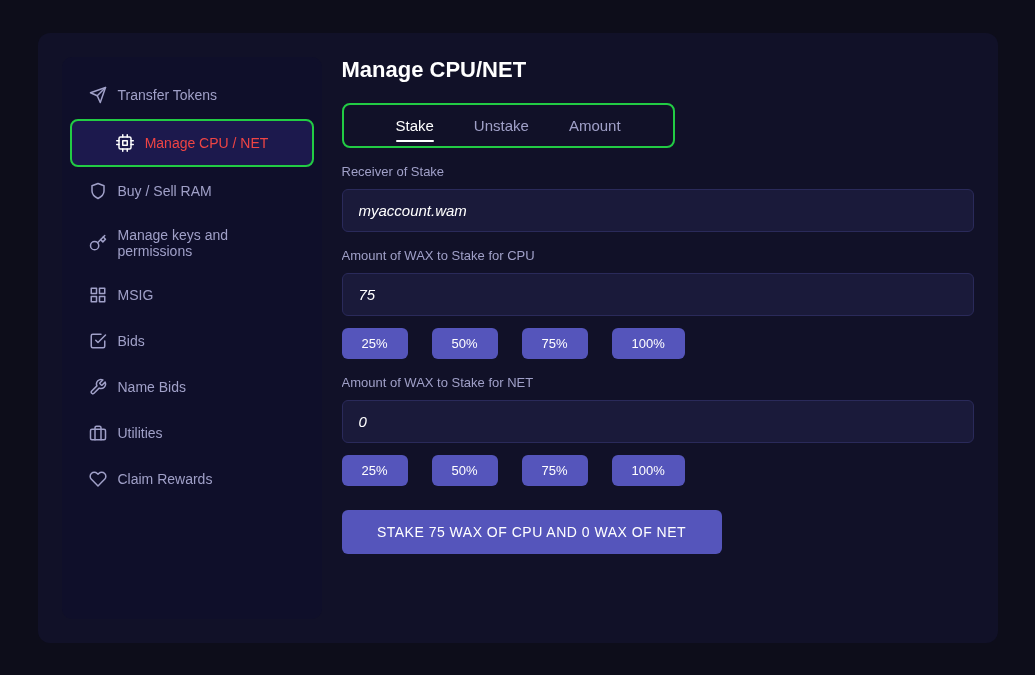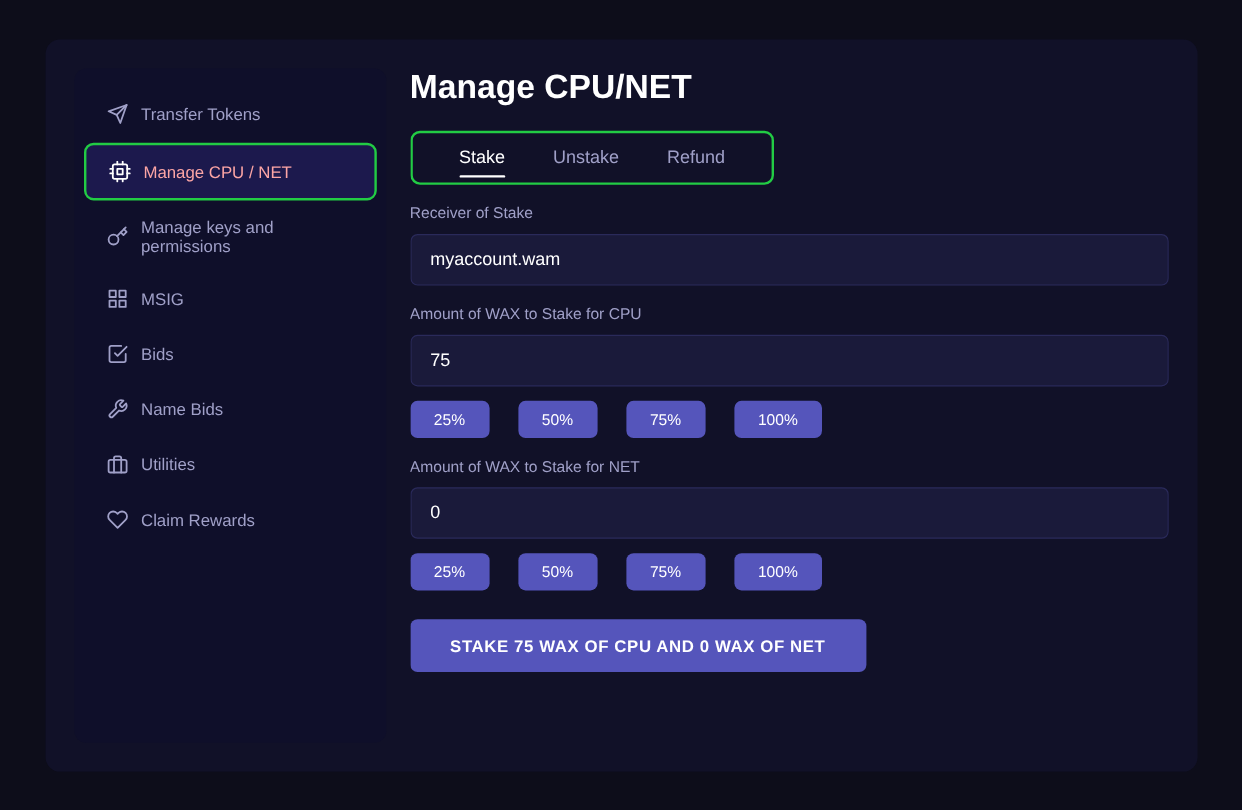--- a/index.html
+++ b/index.html
@@ -40,23 +40,24 @@
       padding: 12px 18px;
       color: #a0a0c8;
       font-size: 14px;
       cursor: pointer;
       border-radius: 8px;
       margin: 0 8px;
       transition: background 0.15s;
     }
     .sidebar-item.active {
       background: rgba(60,50,160,0.3);
-      color: #fca5a5;
+      color: #ef4444;
       border: 2px solid #22cc44;
       border-radius: 8px;
+      justify-content: center;
     }
     .sidebar-item .icon {
       width: 20px;
       height: 20px;
       display: flex;
       align-items: center;
       justify-content: center;
       flex-shrink: 0;
     }
     .sidebar-item span.label {
@@ -65,31 +66,31 @@
     
     .main-content {
       flex: 1;
       display: flex;
       flex-direction: column;
       gap: 16px;
       overflow-y: auto;
     }
     .page-title {
       color: #ffffff;
-      font-size: 28px;
+      font-size: 22px;
       font-weight: 700;
       margin-bottom: 4px;
     }
     .tabs-container {
       display: flex;
       gap: 0;
       border: 2px solid #22cc44;
       border-radius: 8px;
       width: fit-content;
-      padding: 6px 19px;
+      padding: 6px 32px;
       background: transparent;
     }
     .tab {
       color: #a0a0c8;
       font-size: 15px;
       padding: 6px 20px;
       cursor: pointer;
       border-radius: 4px;
       font-weight: 500;
       position: relative;
@@ -119,20 +120,21 @@
     }
     .form-input {
       background: #1a1a3a;
       border: 1px solid #2a2a5a;
       border-radius: 6px;
       padding: 12px 16px;
       color: #ffffff;
       font-size: 15px;
       width: 100%;
       outline: none;
+      font-style: italic;
     }
     .percent-buttons {
       display: flex;
       gap: 24px;
       margin-top: 6px;
     }
     .pct-btn {
       background: #5555bb;
       color: #ffffff;
       border: none;
@@ -142,21 +144,21 @@
       cursor: pointer;
       font-weight: 500;
     }
     .stake-button {
       background: #5555bb;
       color: #ffffff;
       border: none;
       border-radius: 6px;
       padding: 14px 24px;
       font-size: 14px;
-      font-weight: 700;
+      font-weight: 400;
       cursor: pointer;
       width: 100%;
       max-width: 380px;
       letter-spacing: 0.5px;
       text-transform: uppercase;
       margin-top: 8px;
     }
     
     svg { color: #a0a0c8; }
     .active svg { color: #ffffff; }
@@ -189,20 +191,28 @@
           <line x1="15" y1="20" x2="15" y2="23"></line>
           <line x1="20" y1="9" x2="23" y2="9"></line>
           <line x1="20" y1="14" x2="23" y2="14"></line>
           <line x1="1" y1="9" x2="4" y2="9"></line>
           <line x1="1" y1="14" x2="4" y2="14"></line>
         </svg>
       </span>
       <span class="label">Manage CPU / NET</span>
     </div>
 
+    <div class="sidebar-item">
+      <span class="icon">
+        <svg width="18" height="18" viewBox="0 0 24 24" fill="none" stroke="currentColor" stroke-width="2" stroke-linecap="round" stroke-linejoin="round">
+          <path d="M12 22s8-4 8-10V5l-8-3-8 3v7c0 6 8 10 8 10z"></path>
+        </svg>
+      </span>
+      <span class="label">Buy / Sell RAM</span>
+    </div>
 
     <div class="sidebar-item">
       <span class="icon">
         <svg width="18" height="18" viewBox="0 0 24 24" fill="none" stroke="currentColor" stroke-width="2" stroke-linecap="round" stroke-linejoin="round">
           <circle cx="7.5" cy="15.5" r="5.5"></circle>
           <path d="M21 2l-9.6 9.6"></path>
           <path d="M15.5 7.5l3 3L22 7l-3-3"></path>
         </svg>
       </span>
       <span class="label">Manage keys and permissions</span>
@@ -259,21 +269,21 @@
     </div>
 
   </nav>
 
   <main class="main-content">
     <h1 class="page-title">Manage CPU/NET</h1>
 
     <div class="tabs-container">
       <div class="tab active">Stake</div>
       <div class="tab">Unstake</div>
-      <div class="tab">Refund</div>
+      <div class="tab">Amount</div>
     </div>
 
     <div class="form-section">
       <div class="form-label">Receiver of Stake</div>
       <input class="form-input" type="text" value="myaccount.wam" style="">
     </div>
 
     <div class="form-section">
       <div class="form-label">Amount of WAX to Stake for CPU</div>
       <input class="form-input" type="text" value="75" style="">

